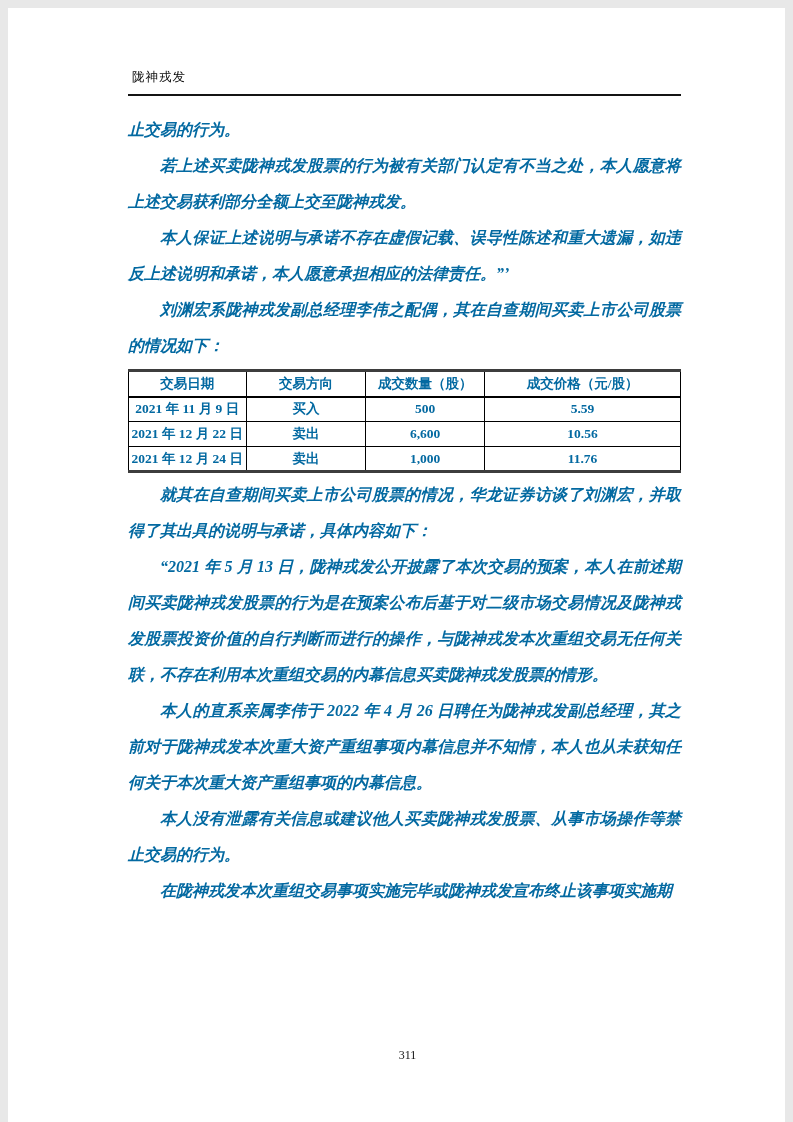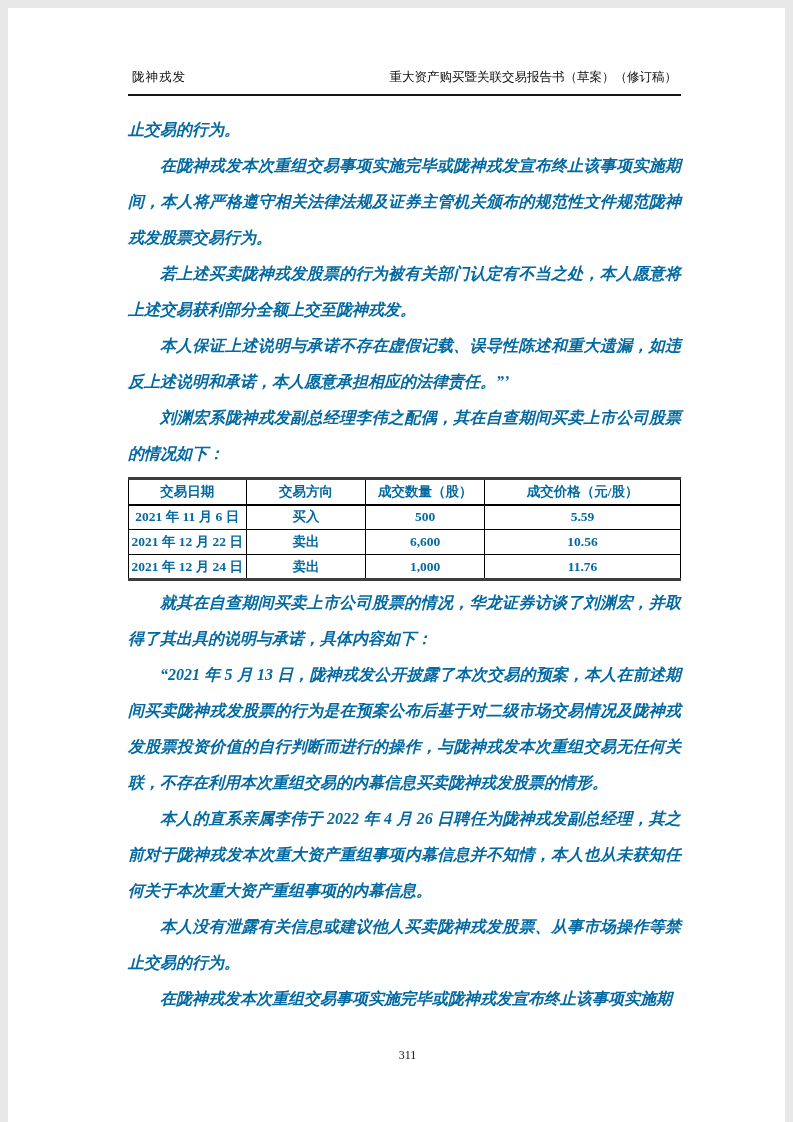--- a/index.html
+++ b/index.html
@@ -91,28 +91,26 @@
   }
 </style>
 </head>
 <body>
 
 <div class="page">
   <div class="margins">
 
     <div class="doc-header">
       <span class="left">陇神戎发</span>
-      <span class="right">重大资产购买暨关联交易报告书（草案）（修订稿）</span>
     </div>
 
     <div class="doc-body">
 
       <p class="no-indent">止交易的行为。</p>
 
-      <p>在陇神戎发本次重组交易事项实施完毕或陇神戎发宣布终止该事项实施期间，本人将严格遵守相关法律法规及证券主管机关颁布的规范性文件规范陇神戎发股票交易行为。</p>
 
       <p>若上述买卖陇神戎发股票的行为被有关部门认定有不当之处，本人愿意将上述交易获利部分全额上交至陇神戎发。</p>
 
       <p>本人保证上述说明与承诺不存在虚假记载、误导性陈述和重大遗漏，如违反上述说明和承诺，本人愿意承担相应的法律责任。”’</p>
 
 
       <p>刘渊宏系陇神戎发副总经理李伟之配偶，其在自查期间买卖上市公司股票的情况如下：</p>
 
       <table class="trades">
         <colgroup>
@@ -124,21 +122,21 @@
         <thead>
           <tr>
             <th>交易日期</th>
             <th>交易方向</th>
             <th>成交数量（股）</th>
             <th>成交价格（元/股）</th>
           </tr>
         </thead>
         <tbody>
           <tr>
-            <td>2021 年 11 月 6 日</td>
+            <td>2021 年 11 月 9 日</td>
             <td>买入</td>
             <td>500</td>
             <td>5.59</td>
           </tr>
           <tr>
             <td>2021 年 12 月 22 日</td>
             <td>卖出</td>
             <td>6,600</td>
             <td>10.56</td>
           </tr>

